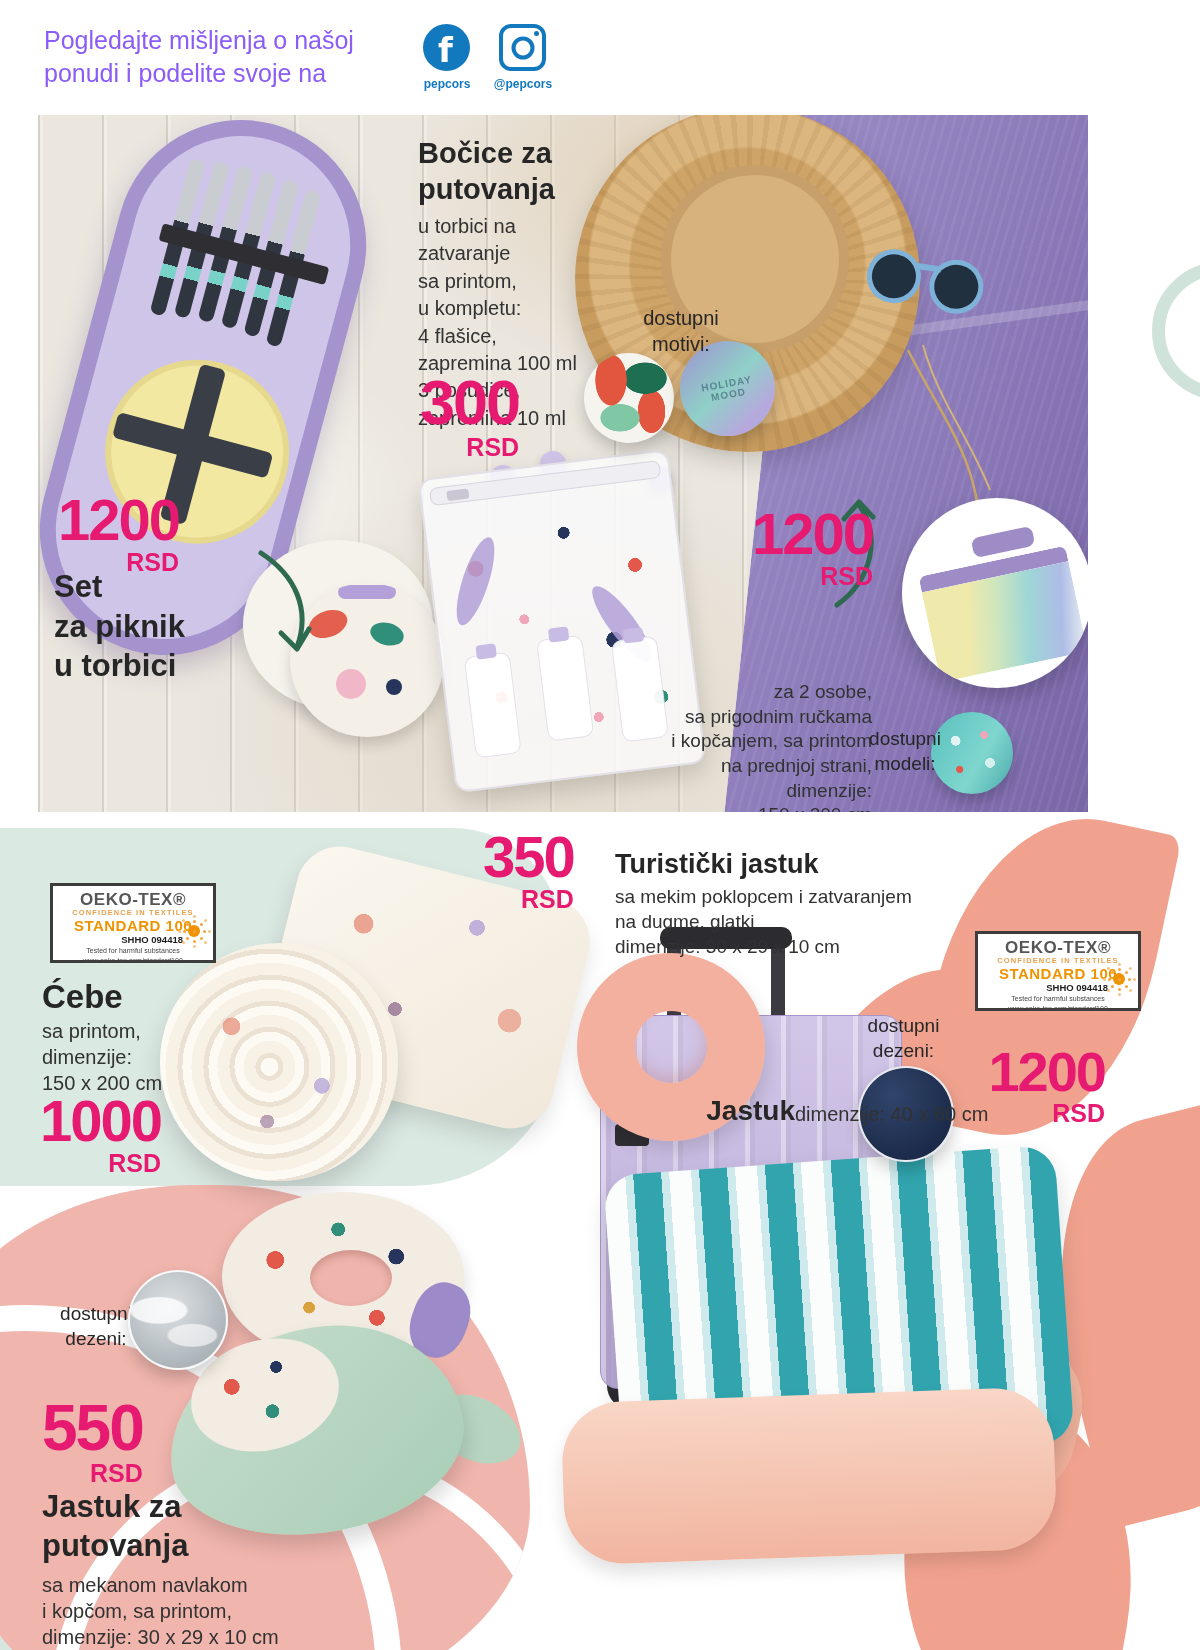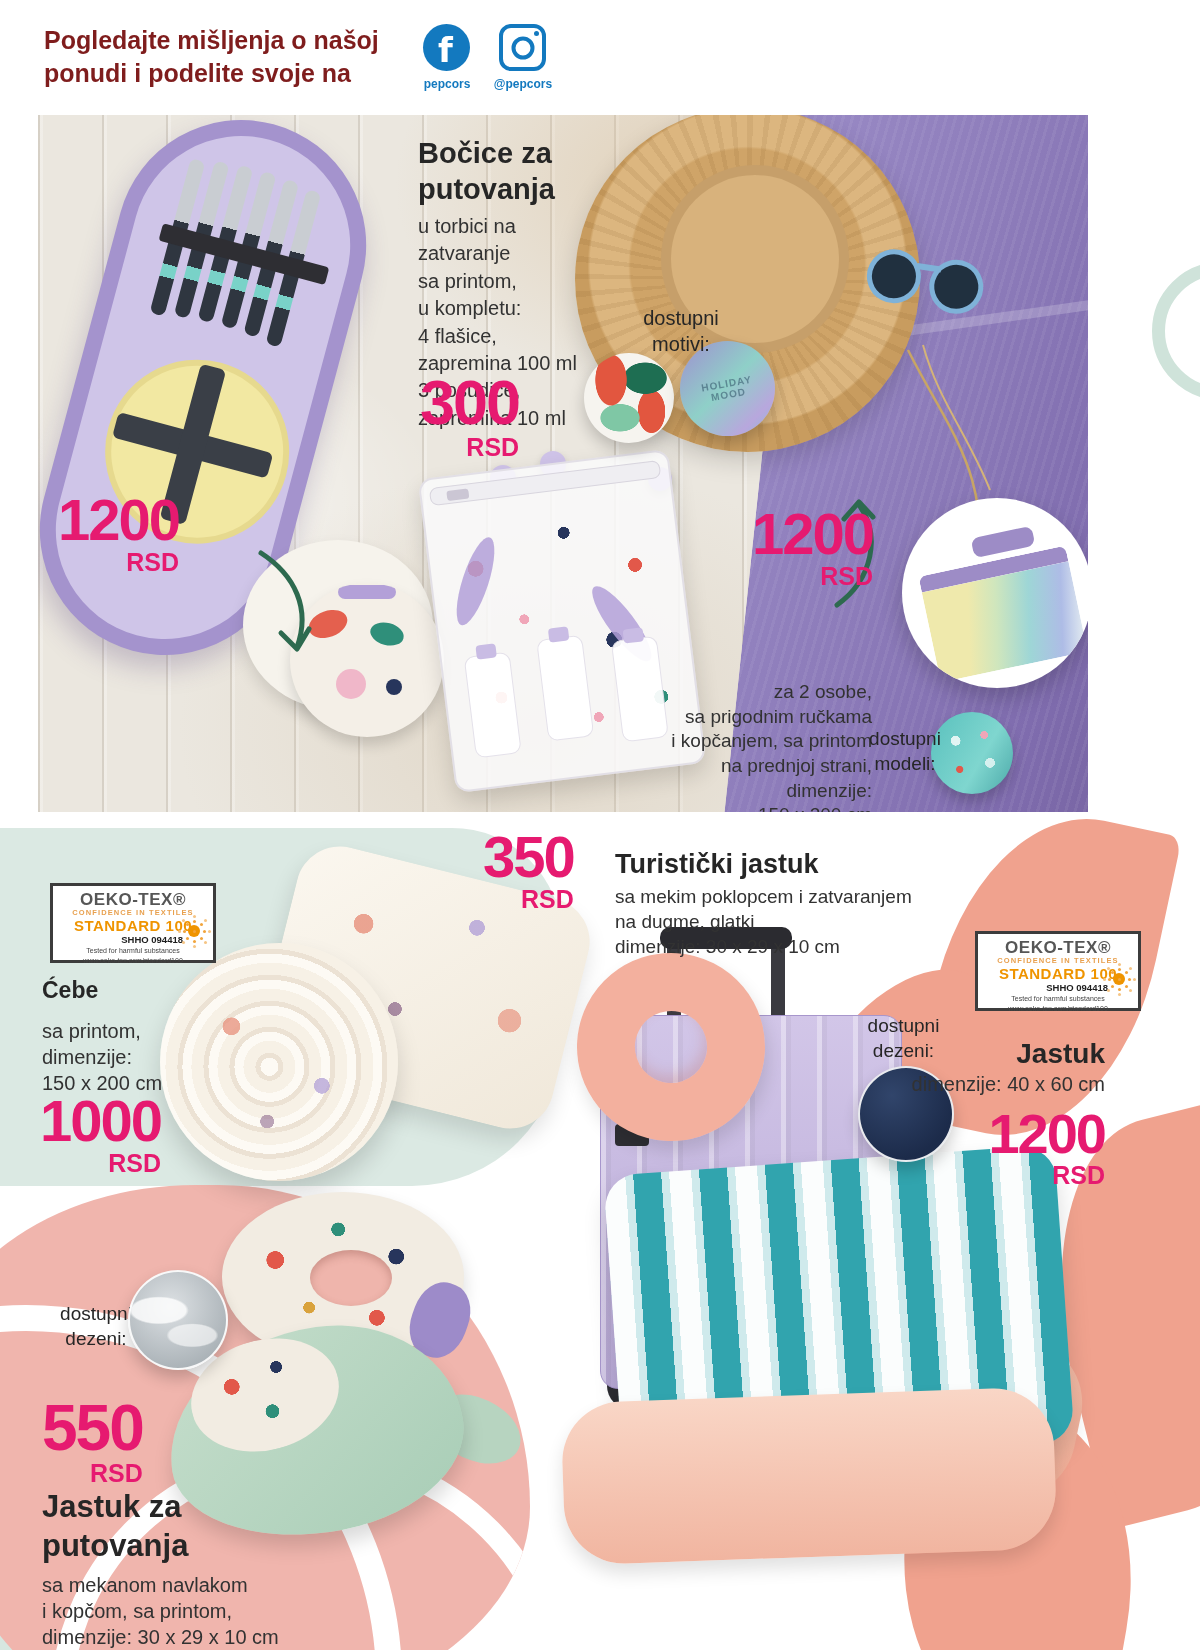--- a/index.html
+++ b/index.html
@@ -1,21 +1,21 @@
 <!DOCTYPE html>
 <html><head>
 <meta charset="utf-8">
 <style>
   html,body{margin:0;padding:0;background:#fff;}
   .page{position:relative;width:1200px;height:1650px;overflow:hidden;background:#fff;
         font-family:"Liberation Sans","DejaVu Sans",sans-serif;color:#2b2b2b;}
   .abs{position:absolute;}
   .pre{white-space:pre-line;}
   
-  .tagline{left:44px;top:24px;font-size:25px;line-height:1.32;font-weight:bold;color:#7f1d1d;}
+  .tagline{left:44px;top:24px;font-size:25px;line-height:1.32;font-weight:normal;color:#8b5cf6;}
   .fb-icon{left:423px;top:24px;width:47px;height:47px;border-radius:50%;background:#1379bf;overflow:hidden;}
   .fb-icon::after{content:"f";position:absolute;left:15px;top:6px;color:#fff;font-weight:bold;
         font-size:34px;font-family:"DejaVu Sans",sans-serif;}
   .ig-icon{left:499px;top:24px;width:39px;height:39px;border:4px solid #1379bf;border-radius:12px;}
   .ig-icon::before{content:"";position:absolute;left:50%;top:50%;transform:translate(-50%,-50%);
         width:15px;height:15px;border:4px solid #1379bf;border-radius:50%;}
   .ig-icon::after{content:"";position:absolute;right:3px;top:3px;width:5px;height:5px;background:#1379bf;border-radius:50%;}
   .soc-label{font-size:12px;font-weight:bold;color:#1379bf;text-align:center;}
   
   .price{display:inline-flex;flex-direction:column;align-items:flex-end;color:#e61a70;font-weight:800;z-index:6;}
@@ -304,20 +304,23 @@
       <span class="cur">RSD</span>
     </div>
 
     <div class="abs swlabel pre" style="left:578px;top:190px;width:130px;font-size:20px;">dostupni
 motivi:</div>
 
     <div class="abs price" style="left:20px;top:376px;">
       <span class="num">1200</span>
       <span class="cur">RSD</span>
     </div>
+    <div class="abs ptitle pre" style="left:16px;top:452px;font-size:31px;line-height:1.28;">Set
+za piknik
+u torbici</div>
 
     <div class="abs price" style="left:714px;top:390px;">
       <span class="num">1200</span>
       <span class="cur">RSD</span>
     </div>
     <div class="abs pdesc pre" style="right:216px;top:565px;text-align:right;font-size:19px;line-height:1.3;">za 2 osobe,
 sa prigodnim ručkama
 i kopčanjem, sa printom
 na prednjoj strani,
 dimenzije:
@@ -388,33 +391,33 @@
 
   <div class="abs price" style="left:483px;top:828px;">
     <span class="num">350</span>
     <span class="cur">RSD</span>
   </div>
   <div class="abs ptitle" style="left:615px;top:848px;font-size:27px;">Turistički jastuk</div>
   <div class="abs pdesc pre" style="left:615px;top:884px;font-size:19px;line-height:1.32;">sa mekim poklopcem i zatvaranjem
 na dugme, glatki
 dimenzije: 30 x 29 x 10 cm</div>
 
-  <div class="abs ptitle" style="left:42px;top:976px;font-size:23px;z-index:5;">Ćebe</div>
+  <div class="abs ptitle" style="left:42px;top:976px;font-size:33px;z-index:5;">Ćebe</div>
   <div class="abs pdesc pre" style="left:42px;top:1018px;font-size:20px;z-index:5;line-height:1.3;">sa printom,
 dimenzije:
 150 x 200 cm</div>
   <div class="abs price" style="left:40px;top:1092px;">
     <span class="num">1000</span>
     <span class="cur">RSD</span>
   </div>
 
   <div class="abs swlabel pre" style="left:846px;top:1014px;width:115px;z-index:5;">dostupni
 dezeni:</div>
   <div class="abs fabric-circle navy"></div>
-  <div class="abs" style="right:95px;top:1036px;display:flex;flex-direction:column;align-items:flex-end;z-index:5;">
+  <div class="abs" style="right:95px;top:1036px;display:flex;flex-direction:row;align-items:flex-end;z-index:5;">
     <div class="ptitle" style="font-size:28px;">Jastuk</div>
     <div class="pdesc" style="font-size:20px;">dimenzije: 40 x 60 cm</div>
     <div class="price" style="margin-top:8px;">
       <span class="num" style="font-size:56px;">1200</span>
       <span class="cur">RSD</span>
     </div>
   </div>
 
   <div class="abs swlabel pre" style="left:36px;top:1302px;width:120px;z-index:5;">dostupni
 dezeni:</div>

